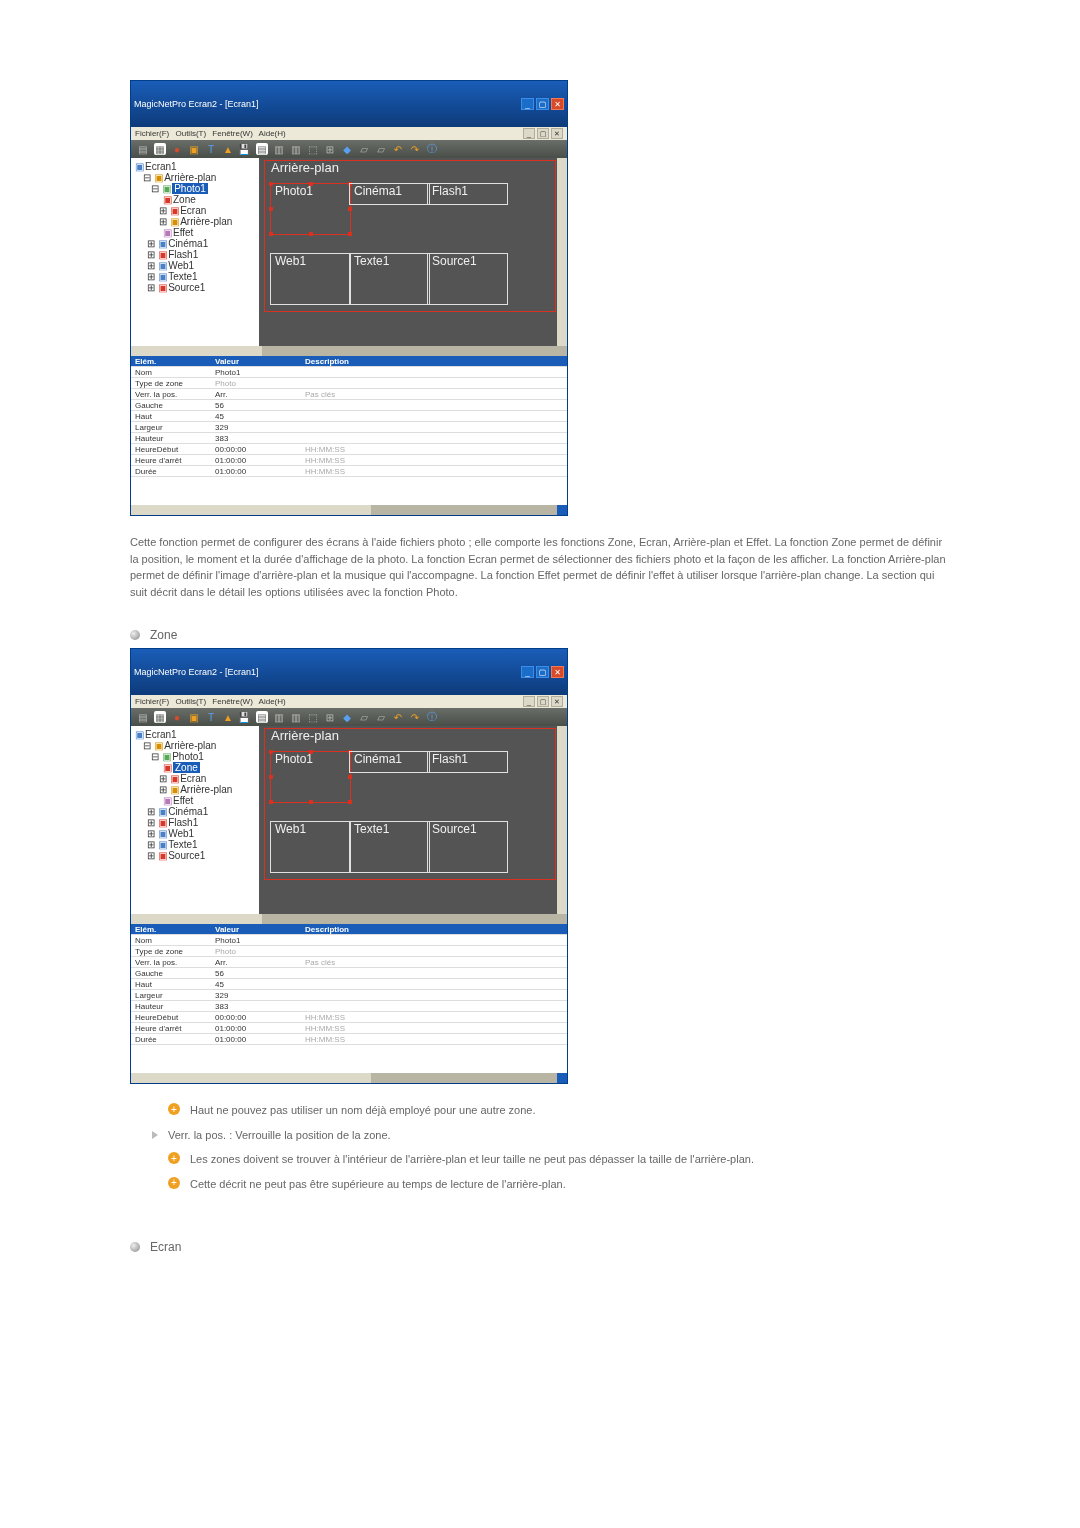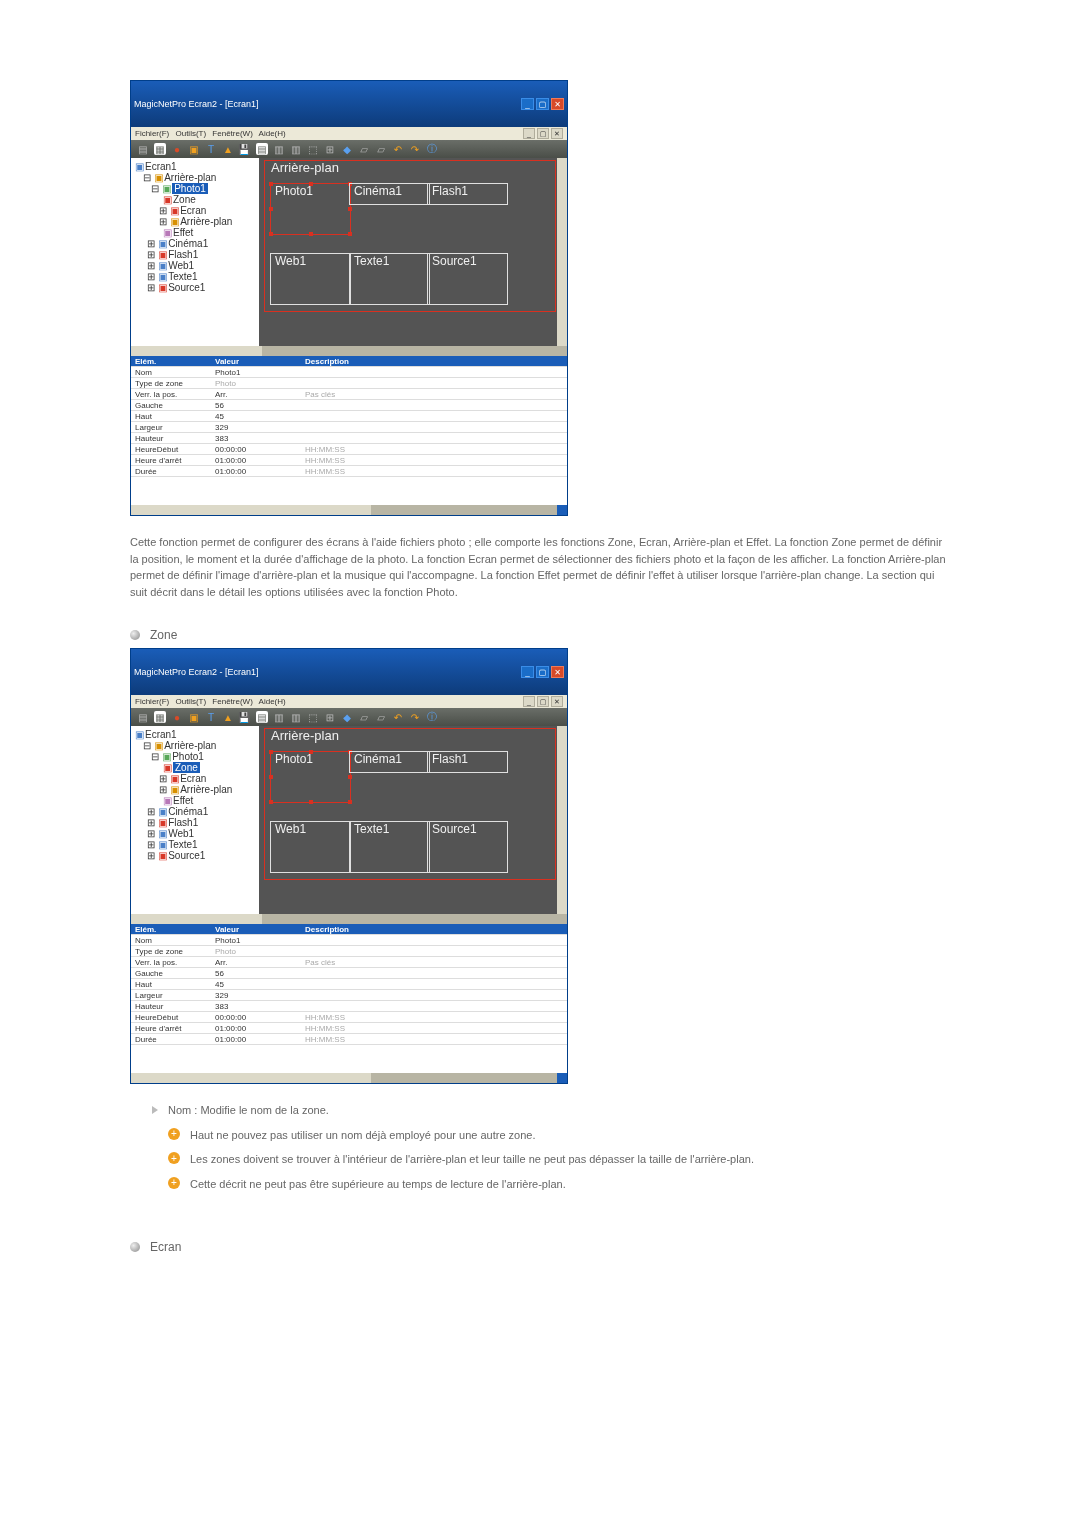--- a/index.html
+++ b/index.html
@@ -524,27 +524,27 @@
       </table>
       <div style="height:28px"></div>
     </div>
     <div class="prop-hscroll">
         <div class="thumb"></div>
         <div class="end"></div>
       </div>
   </div>
 
   <div class="bullet-list">
-    <div class="bitem">
-      <div class="tri"></div>
-      <div>Nom : Modifie le nom de la zone.</div>
-    </div>
     <div class="subnote">
       <div class="plus">+</div>
       <div>Haut ne pouvez pas utiliser un nom déjà employé pour une autre zone.</div>
+    </div>
+    <div class="bitem">
+      <div class="tri"></div>
+      <div>Verr. la pos. : Verrouille la position de la zone.</div>
     </div>
     <div class="subnote">
       <div class="plus">+</div>
       <div>Les zones doivent se trouver à l'intérieur de l'arrière-plan et leur taille ne peut pas dépasser la taille de l'arrière-plan.</div>
     </div>
     <div class="subnote">
       <div class="plus">+</div>
       <div>Cette décrit ne peut pas être supérieure au temps de lecture de l'arrière-plan.</div>
     </div>
   </div>

